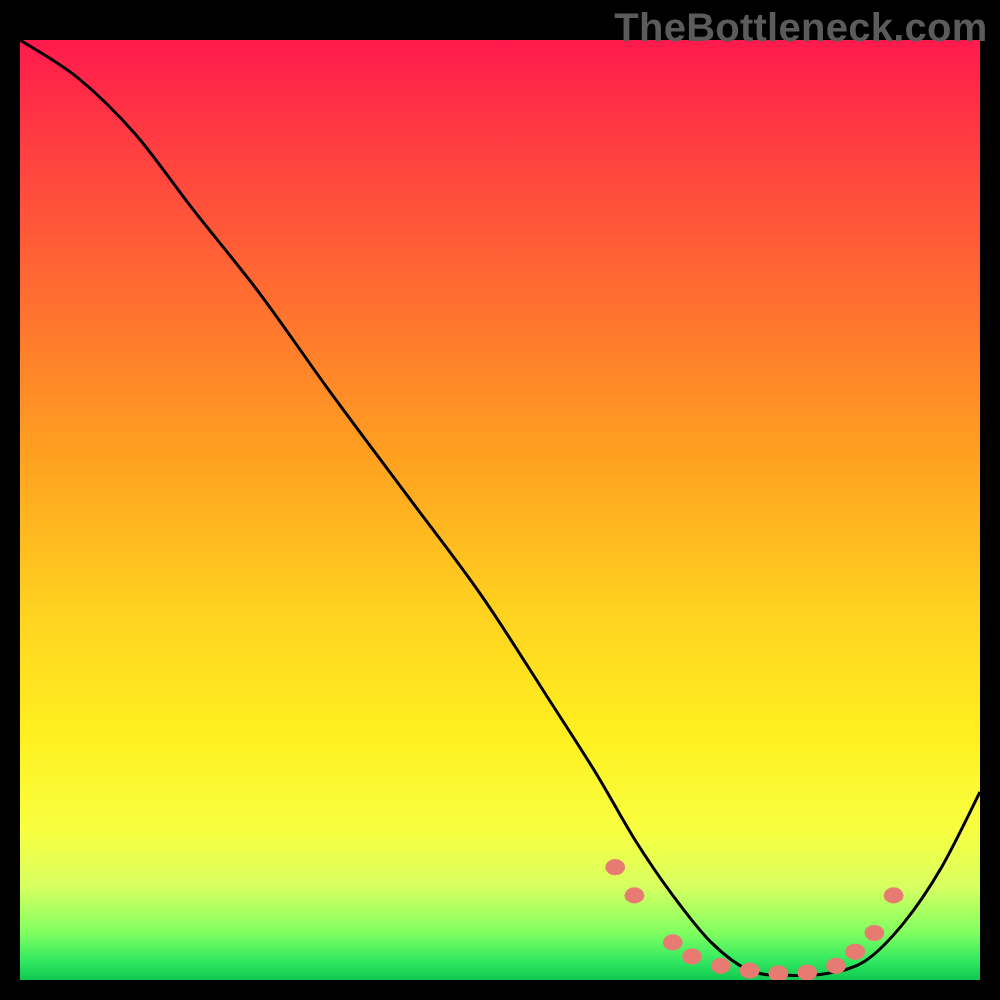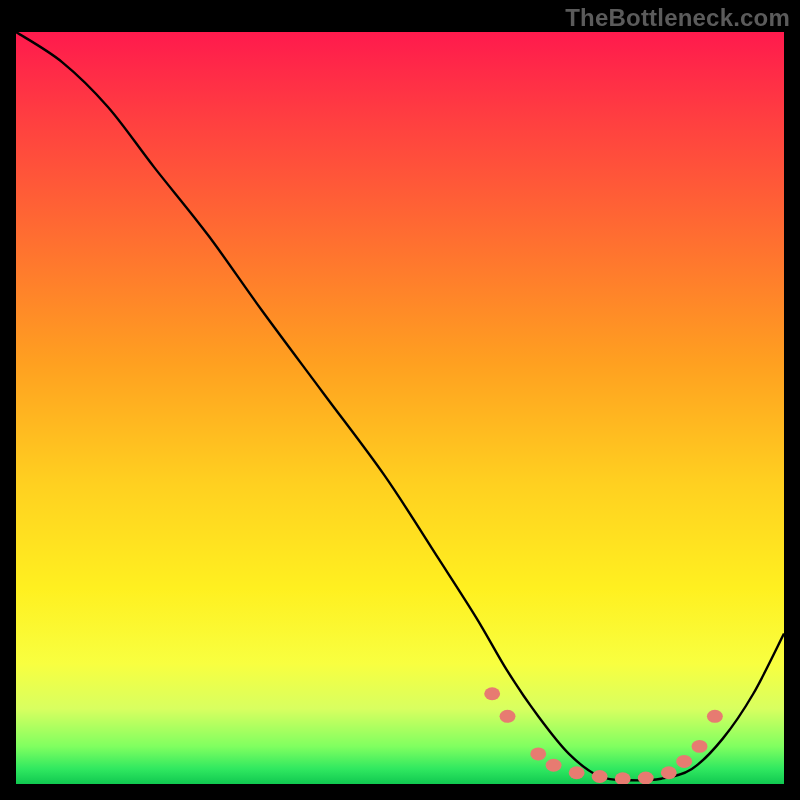--- a/index.html
+++ b/index.html
@@ -9,21 +9,21 @@
     width: 800px;
     height: 800px;
     background: #000;
   }
   .watermark {
     position: absolute;
     top: 4px;
     right: 10px;
     color: #5b5b5b;
     font-family: Arial, Helvetica, sans-serif;
-    font-size: 24px;
+    font-size: 32px;
     font-weight: 600;
     letter-spacing: 0.2px;
     z-index: 4;
   }
   .plot {
     position: absolute;
     
     left: 14px;
     top: 30px;
     width: 772px;   

